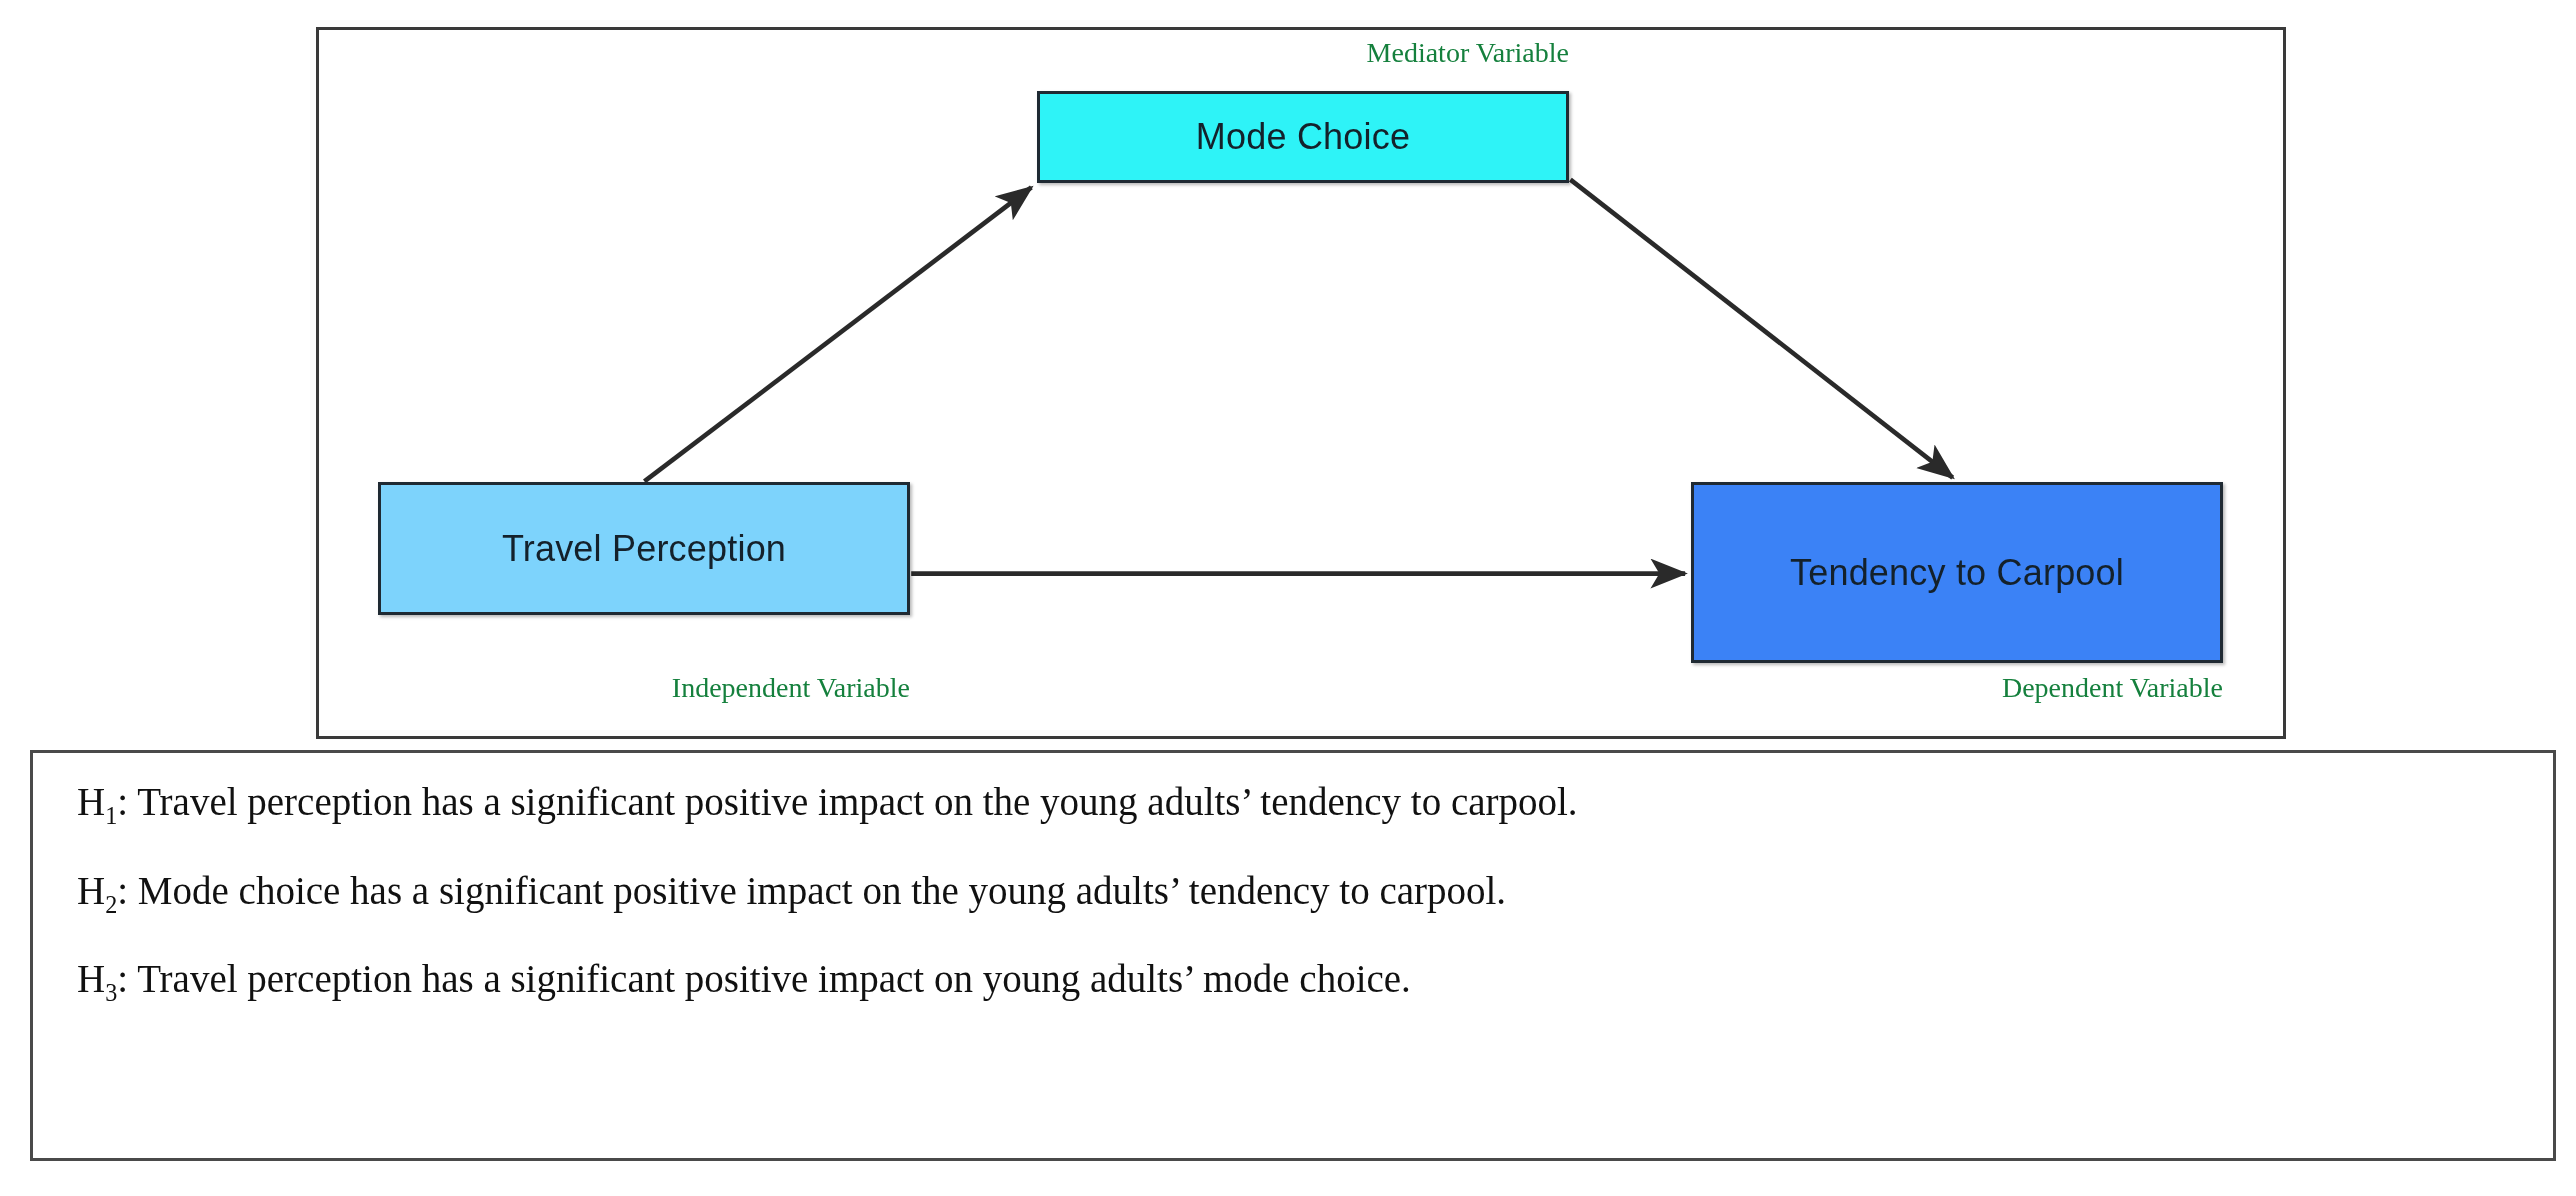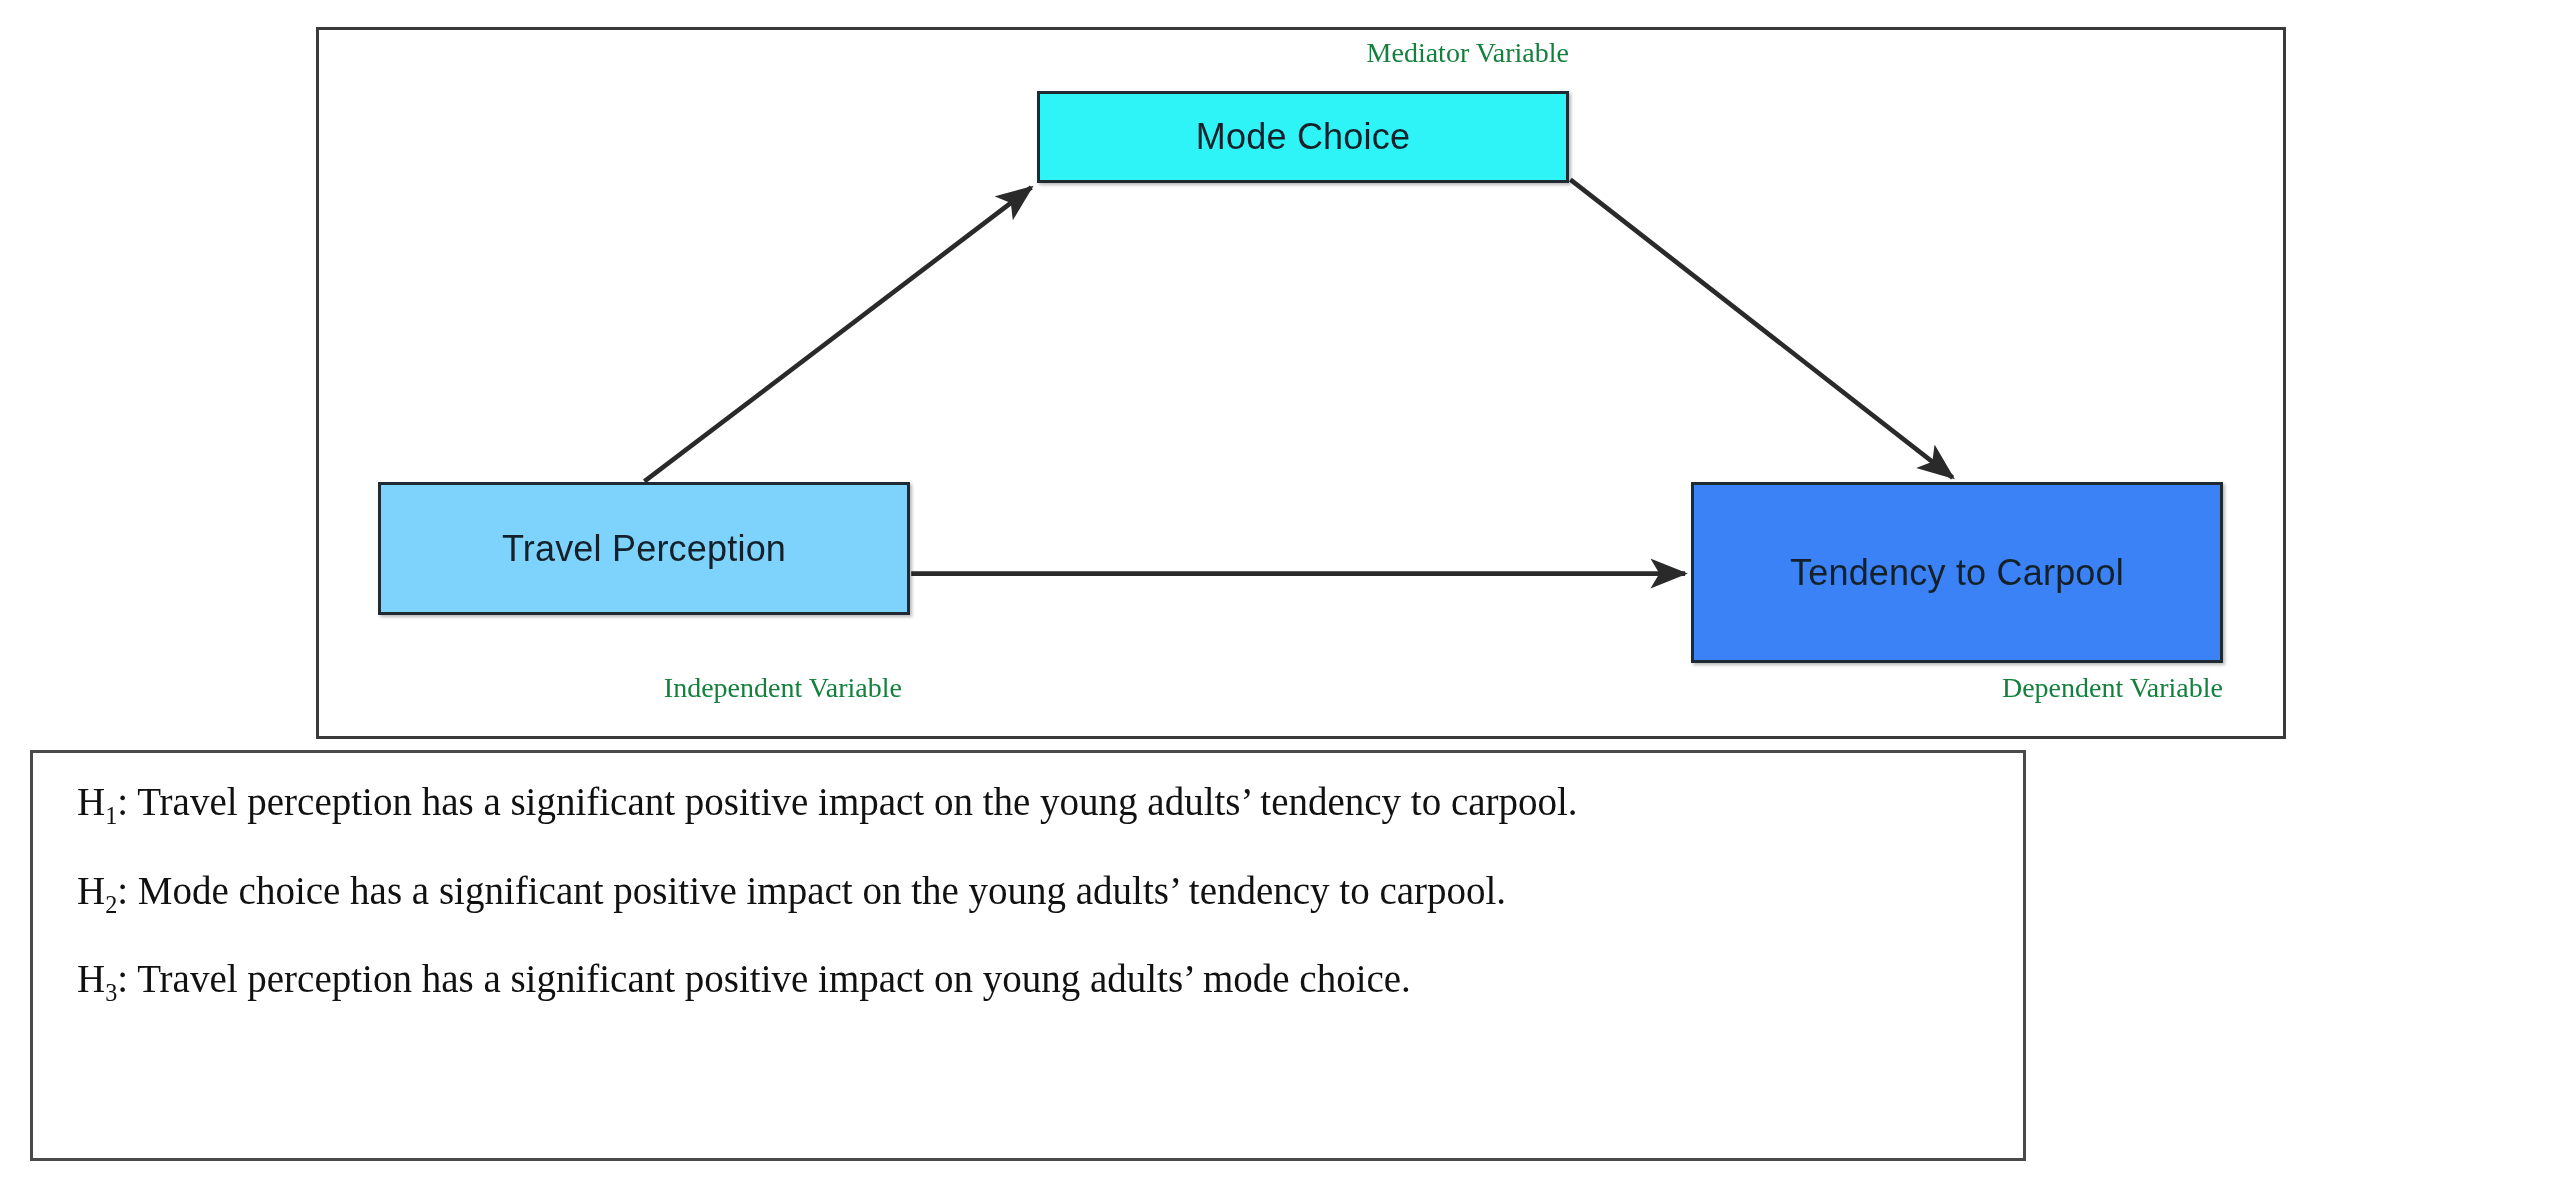--- a/index.html
+++ b/index.html
@@ -82,36 +82,36 @@
     font-family: Liberation Serif, serif;
     white-space: nowrap;
     text-align: right;
   }
   #caption-mediator {
     left: 1037px;
     top: 37px;
     width: 532px;
   }
   #caption-independent {
-    left: 370px;
+    left: 378px;
     top: 672px;
     width: 532px;
   }
   #caption-dependent {
     left: 1691px;
     top: 672px;
     width: 532px;
   }
 
   
   #hypotheses-box {
     position: absolute;
     left: 30px;
     top: 750px;
-    width: 1996px;
+    width: 2526px;
     height: 411px;
     border: 3.1px solid #4a4a4a;
     box-sizing: border-box;
     background: #ffffff;
     padding: 25px 44px 0 44px;
   }
   .hypothesis-row {
     font-family: "Liberation Serif", serif;
     font-size: 39px;
     color: #111111;

